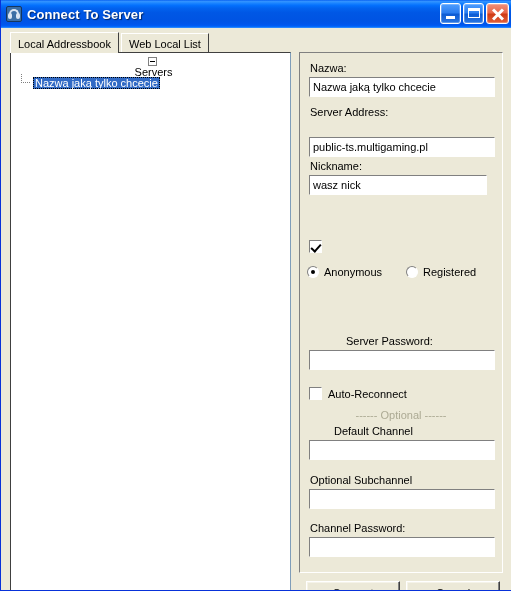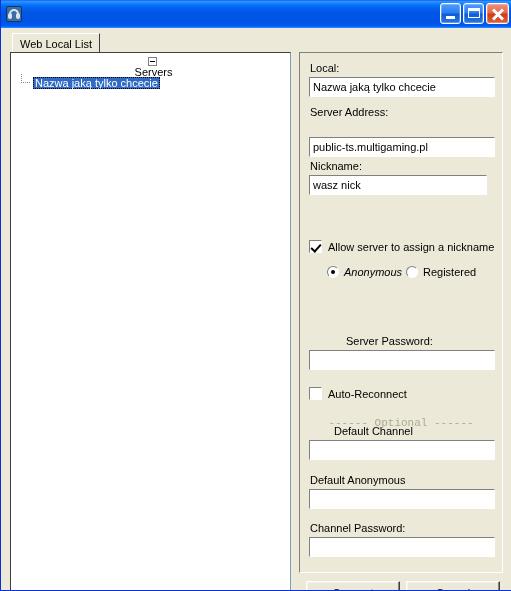--- a/index.html
+++ b/index.html
@@ -322,93 +322,96 @@
 <body>
 
 <div class="window">
 
   <div class="title-bar">
     <div class="title-icon">
       <div class="hp-band"></div>
         <div class="hp-l"></div>
         <div class="hp-r"></div>
     </div>
+    <div class="title-text">Connect To Server</div>
     <div class="title-buttons">
       <div class="tbtn">
           <span class="g-min"></span>
         </div>
       <div class="tbtn">
           <span class="g-max"></span>
         </div>
       <div class="tbtn close">
           <span class="g-x1"></span>
           <span class="g-x2"></span>
         </div>
     </div>
   </div>
 
   <div class="client">
 
     <div class="tabstrip">
+      <div class="tab active">
+        <span>Local Addressbook</span>
+      </div>
       <div class="tab inactive">
         <span>Web Local List</span>
       </div>
     </div>
 
     <div class="treeview">
       <div class="tree-row root" style="margin-top:4px;flex-direction:column;">
         <span class="expander"></span>
         <span class="tree-label">Servers</span>
       </div>
       <div class="tree-row child">
         <span class="tree-dots"></span>
         <span class="tree-dots-h"></span>
         <span class="tree-label selected">Nazwa jaką tylko chcecie</span>
       </div>
     </div>
 
     <div class="right-panel">
 
-      <div class="field-label" style="left:10px; top:9px;">Local:</div>
+      <div class="field-label" style="left:10px; top:9px;">Nazwa:</div>
       <input class="field-input" style="left: 9px; top: 24px; width: 186px;" value="Nazwa jaką tylko chcecie">
 
       <div class="field-label" style="left:10px; top:53px;">Server Address:</div>
       <input class="field-input" style="left: 9px; top: 68px; width: 186px; margin-top: 16px;" value="public-ts.multigaming.pl">
 
       <div class="field-label" style="left:10px; top:107px;">Nickname:</div>
       <input class="field-input" style="left: 9px; top: 122px; width: 178px;" value="wasz nick">
 
       <div class="checkrow" style="left:9px; top:187px;">
         <span class="cbox checked"></span>
-        <span>Allow server to assign a nickname</span>
-      </div>
-
-      <div class="checkrow" style="left:27px; top:213px;font-style:italic;">
+      </div>
+
+      <div class="checkrow" style="left:7px; top:213px;">
         <span class="rbox checked"></span>
         <span>Anonymous</span>
       </div>
       <div class="checkrow" style="left:106px; top:213px;">
         <span class="rbox"></span>
         <span>Registered</span>
       </div>
 
       <div class="field-label" style="left:10px; top:282px;margin-left:36px;">Server Password:</div>
       <input class="field-input" style="left: 9px; top: 297px; width: 186px;" type="password" value="">
 
       <div class="checkrow" style="left:9px; top:334px;">
         <span class="cbox"></span>
         <span>Auto-Reconnect</span>
       </div>
 
-      <div class="optional-div" style="left:0; top:364px;font-family:Liberation Mono, monospace;">------ Optional ------</div>
+      <div class="optional-div" style="left:0; top:356px;">------ Optional ------</div>
 
       <div class="field-label" style="left:10px; top:372px;padding-left:24px;">Default Channel</div>
       <input class="field-input" style="left: 9px; top: 387px; width: 186px;" value="">
 
-      <div class="field-label" style="left:10px; top:421px;">Default Anonymous</div>
+      <div class="field-label" style="left:10px; top:421px;">Optional Subchannel</div>
       <input class="field-input" style="left: 9px; top: 436px; width: 186px;" value="">
 
       <div class="field-label" style="left:10px; top:469px;">Channel Password:</div>
       <input class="field-input" style="left: 9px; top: 484px; width: 186px;" type="password" value="">
     </div>
 
     <div class="btn" style="left:304px; top:553px; width:94px;">
       <span><u>C</u><span>onnect</span></span>
     </div>
     <div class="btn" style="left:404px; top:553px; width:94px;">

